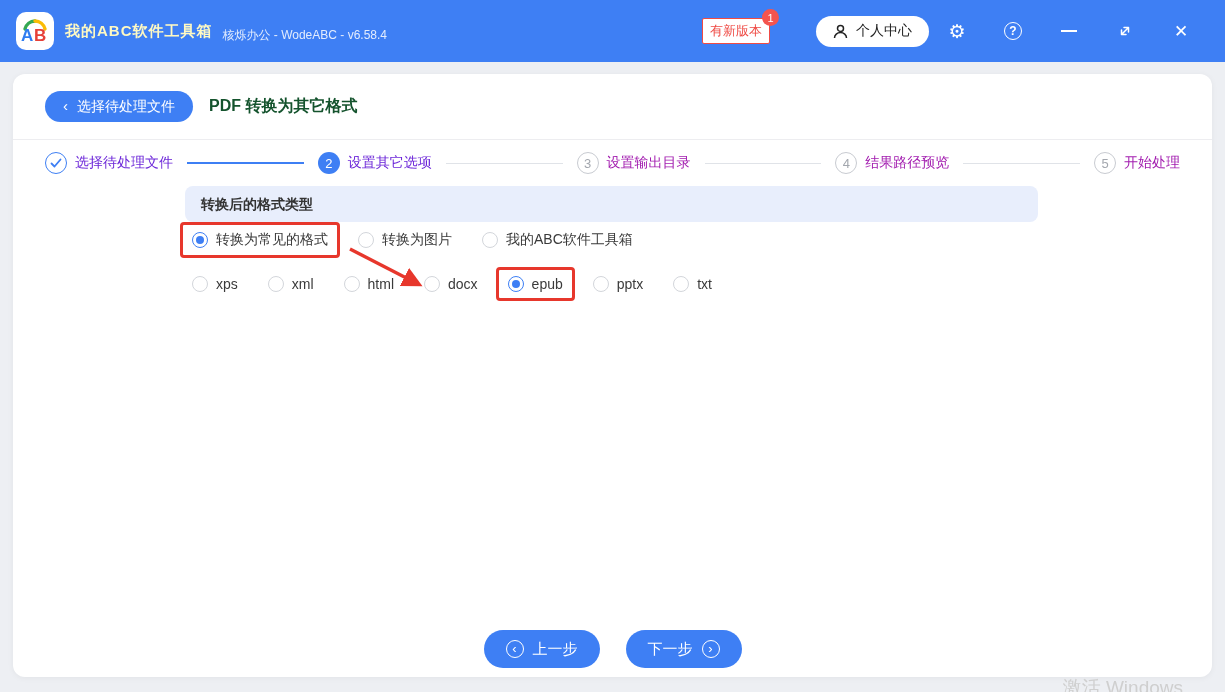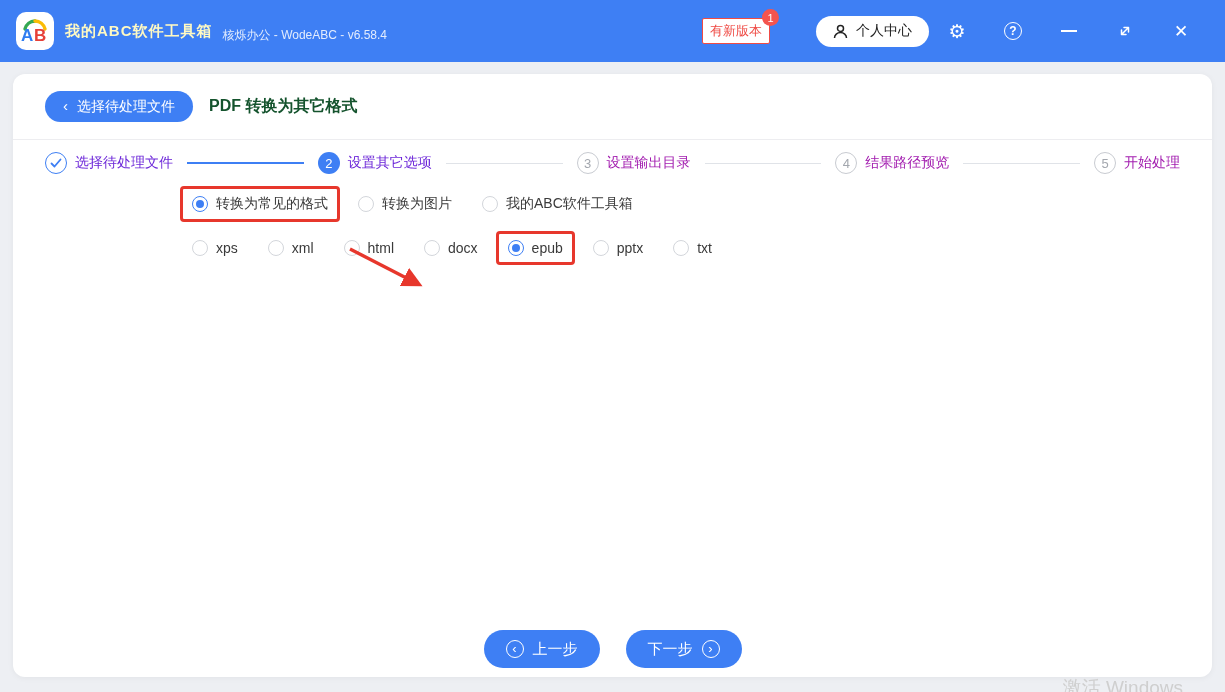--- a/index.html
+++ b/index.html
@@ -137,20 +137,21 @@
         <div class="step-label">结果路径预览</div>
       </div>
       <div class="connector"></div>
       <div class="step pending">
         <div class="step-circle">5</div>
         <div class="step-label">开始处理</div>
       </div>
     </div>
 
   <div class="groups" id="groups">
+      <div class="band">转换后的格式类型</div>
       <div class="opt-row">
         <div class="option selected annotated">
           <span class="radio"></span>
           <span>转换为常见的格式</span>
         </div>
         <div class="option">
           <span class="radio"></span>
           <span>转换为图片</span>
         </div>
         <div class="option">

